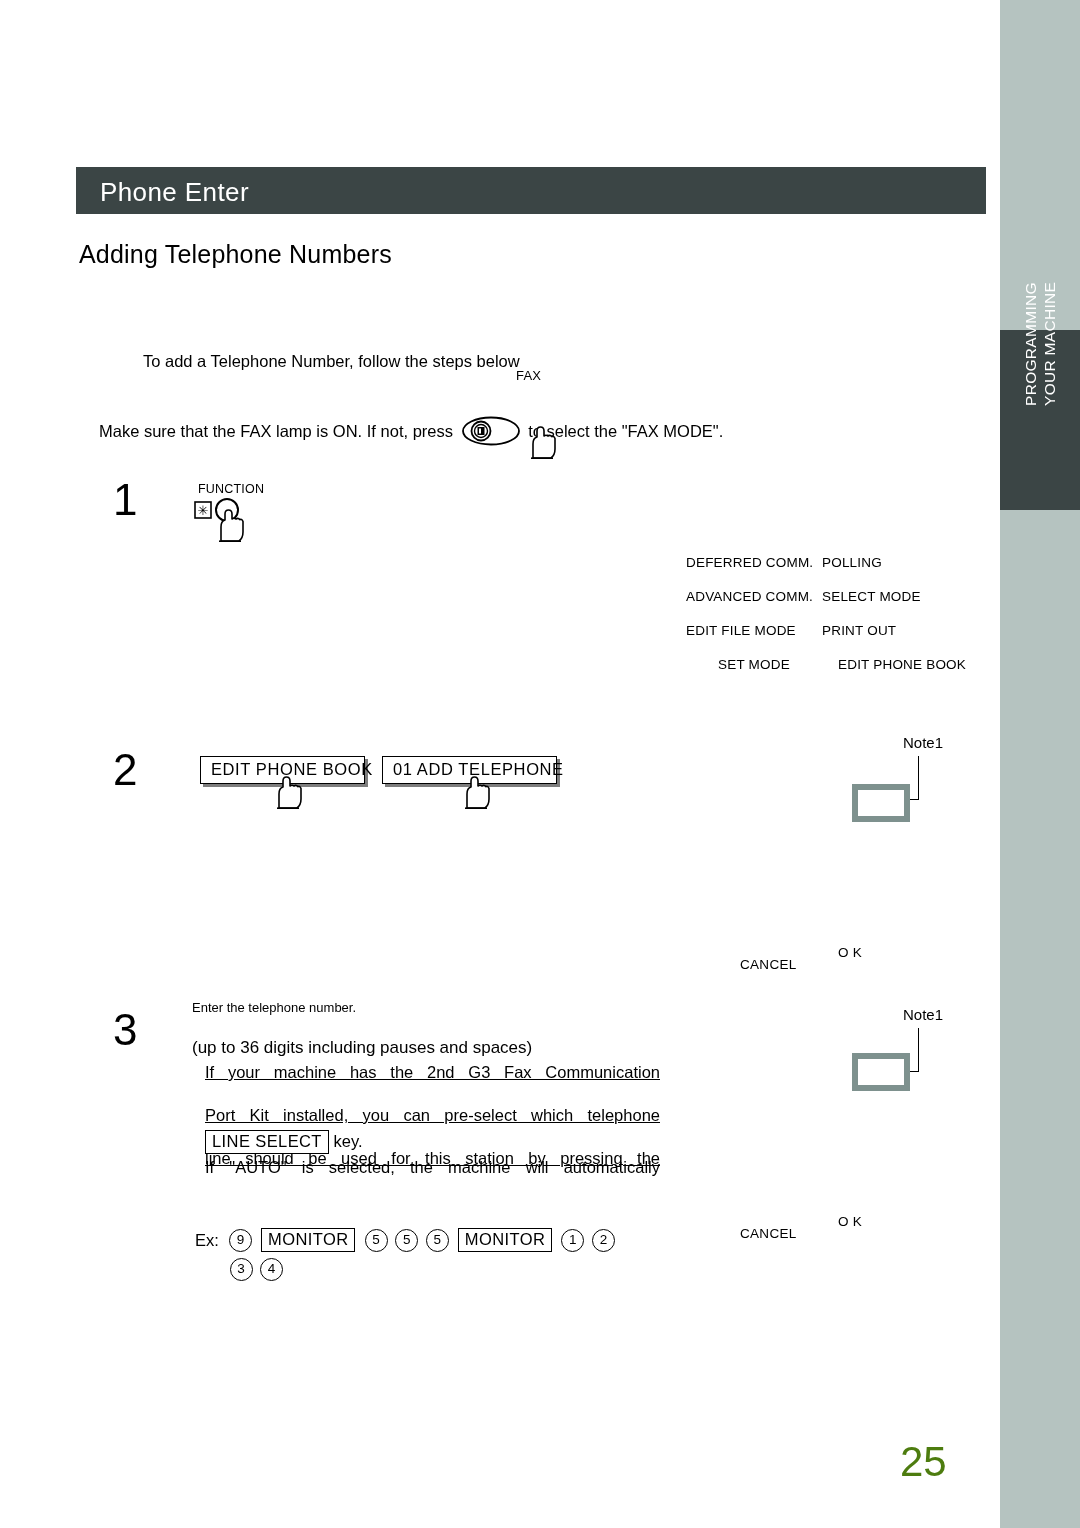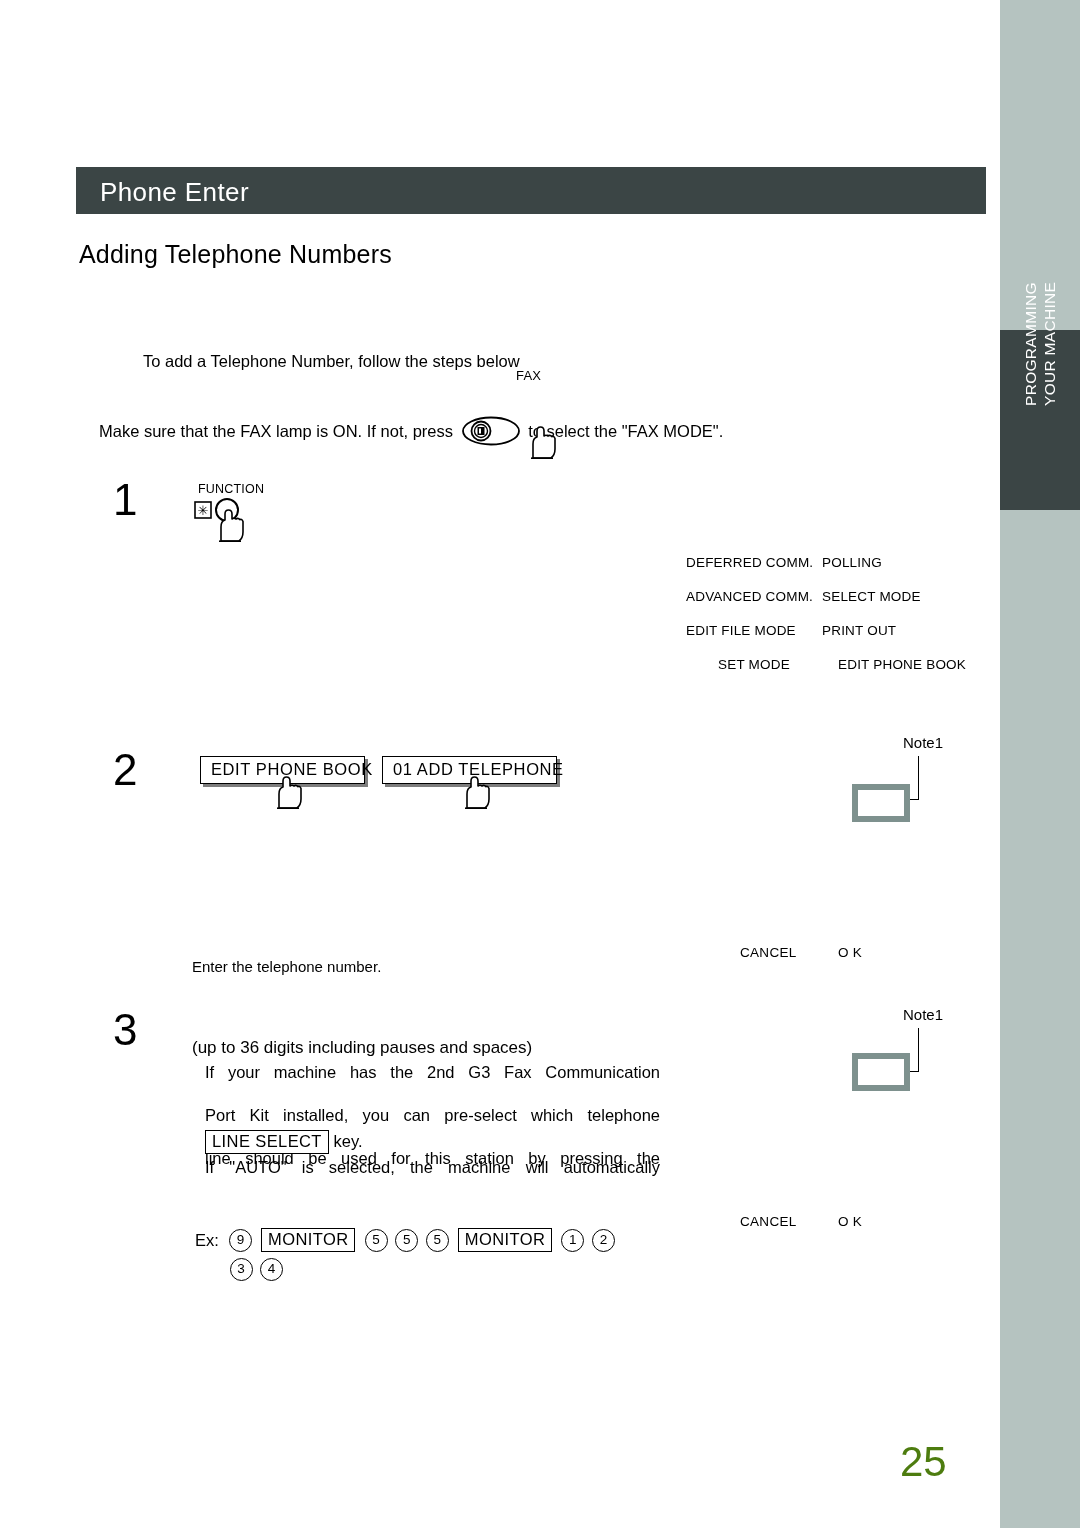--- a/index.html
+++ b/index.html
@@ -206,46 +206,46 @@
     border-left: 1.6px solid #000;
     border-bottom: 1.6px solid #000;
   }
 
   
   .softkeys {
     position: absolute;
     font-size: 13.5px;
     letter-spacing: 0.3px;
   }
-  .softkeys .sk-cancel { position: absolute; left: 0; top: 0; text-align: center; }
+  .softkeys .sk-cancel { position: absolute; left: 0; top: 12px; text-align: center; }
   .softkeys .sk-ok { position: absolute; left: 98px; top: 0; }
 
   
   .s3-line1 {
     position: absolute;
     left: 192px;
-    top: 958px;
-    font-size: 15px;
+    top: 1000px;
+    font-size: 13px;
   }
   .s3-line2 {
     position: absolute;
     left: 192px;
     top: 1038px;
     font-size: 17px;
   }
   .s3-just {
     position: absolute;
     left: 205px;
     top: 1062px;
     width: 455px;
     font-size: 16.5px;
     line-height: 21.5px;
     text-align: justify;
   }
-  .s3-just span { display: block; }
+  .s3-just span { display: block; text-decoration: underline; }
   .s3-just .jl::after { content: ""; display: inline-block; width: 100%; }
 
   .lineselect-row {
     position: absolute;
     left: 205px;
     top: 1130px;
     font-size: 16.5px;
   }
   .boxkey {
     display: inline-block;

